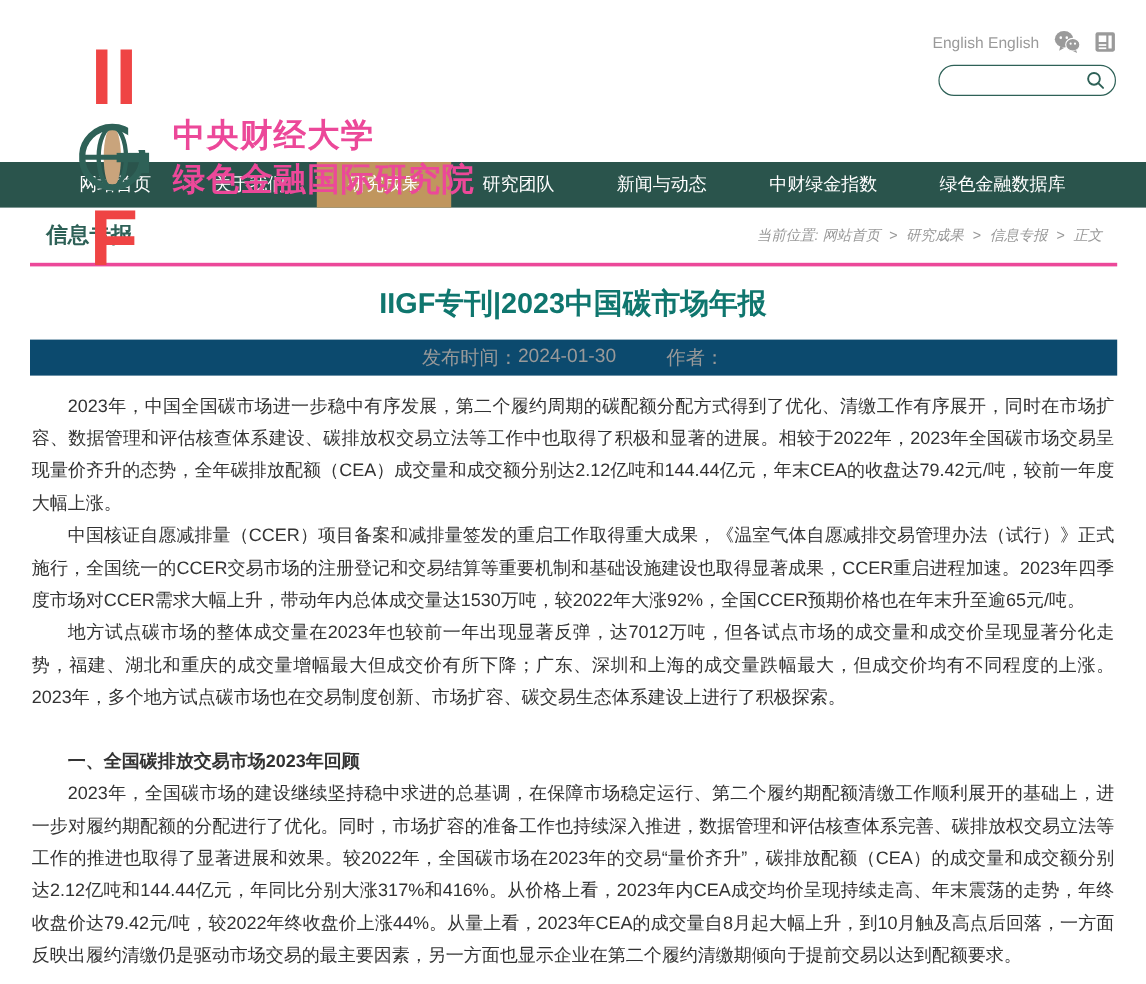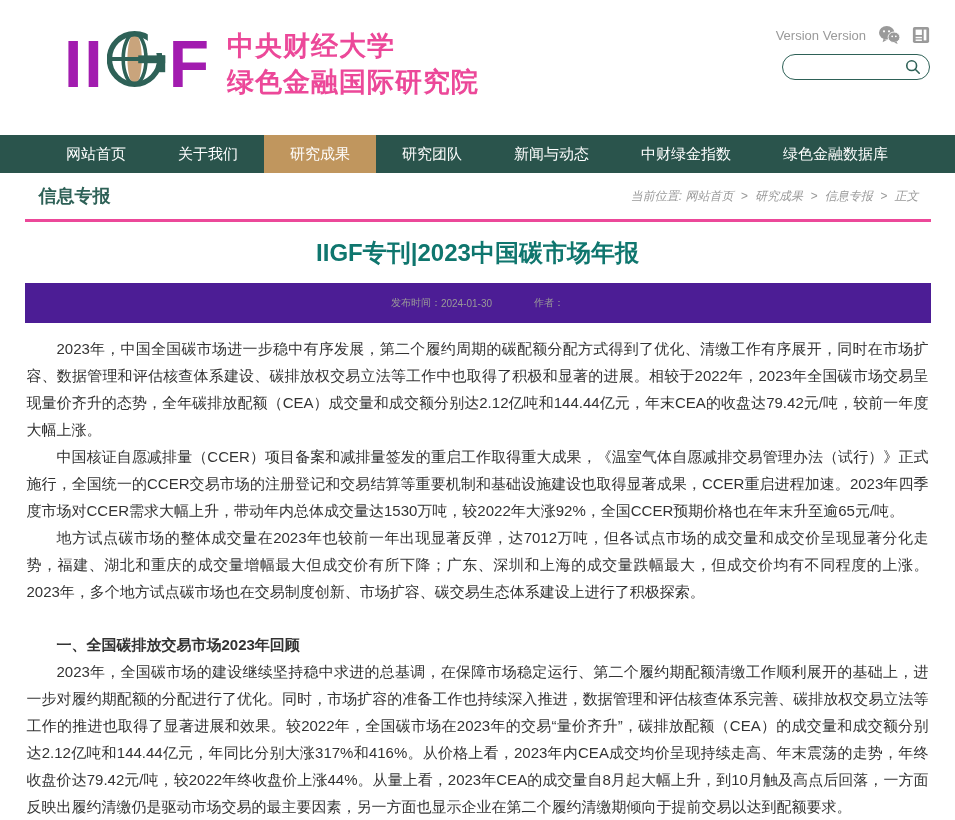--- a/index.html
+++ b/index.html
@@ -6,21 +6,21 @@
   html,body { background:#fff; }
   body {
     font-family: "Liberation Sans", "DejaVu Sans", sans-serif;
     width: 955px; height: 820px; overflow: hidden;
   }
   .page { width: 955px; height: 820px; overflow: hidden; background:#fff; position: relative; }
 
   
   .site-header { height: 135px; position: relative; background:#fff; }
   .brand { position:absolute; left:64px; top:28px; display:flex; align-items:center; }
-  .logo { display:flex; align-items:flex-start; color:#a21caf; font-weight:bold; }
+  .logo { display:flex; align-items:center; color:#ef4444; font-weight:bold;flex-direction:column; }
   .logo .ltr { font-size:66px; line-height:72px; letter-spacing:2px; font-weight:bold; }
   .logo svg { margin:0 2px; display:block; }
   .org { margin-left:16px; color:#ec4899; font-weight:bold; font-size:27px; line-height:36px; letter-spacing:1px; }
 
   .header-links { position:absolute; top:25px; right:25px; display:flex; align-items:center; gap:12px; }
   .english-link { color:#9a9a9a; font-size:13px; text-decoration:none; cursor:pointer; }
   .hicon { display:inline-flex; cursor:pointer; }
 
   .searchbox {
     position:absolute; top:54px; right:25px; width:148px; height:26px;
@@ -45,23 +45,23 @@
     border-bottom:3px solid #ec4899; padding:0 12px 0 14px;
   }
   .section-label { color:#2e6157; font-size:18px; font-weight:bold; }
   .crumbs { color:#999; font-size:12px;font-style:italic; }
   .crumbs a { color:#999; text-decoration:none; cursor:pointer; }
   .crumbs .sep { margin:0 4px; }
 
   
   .article-title { text-align:center; color:#0f766e; font-size:24px; font-weight:bold; margin-top:15px; }
   .meta {
-    margin-top:14px; background:#4c1d95; height:40px;
+    margin-top:14px; background:#0c4a6e; height:30px;
     display:flex; justify-content:center; align-items:center;
-    color:#999; font-size:10px;
+    color:#999; font-size:16px;
   }
   .meta .author { margin-left:42px; }
   .body { margin-top:12px; font-size:15px; color:#333; line-height:27px; text-align:justify; padding:0 2px; }
   .body p { text-indent:2em; margin:0; }
   .body p.h { font-weight:bold; }
   .body p.gap { margin-top:26px; }
 </style>
 </head>
 <body>
 
@@ -84,21 +84,21 @@
         </span>
         <span class="ltr">F</span>
       </div>
       <div class="org">
         <div>中央财经大学</div>
         <div>绿色金融国际研究院</div>
       </div>
     </div>
 
     <div class="header-links">
-      <a class="english-link">Version Version</a>
+      <a class="english-link">English English</a>
       <span class="hicon">
         <svg width="22" height="20" viewBox="0 0 24 22">
           <ellipse cx="9.5" cy="8.5" rx="8.5" ry="7.5" fill="#9a9a9a"></ellipse>
           <circle cx="6.5" cy="7" r="1.2" fill="#fff"></circle>
           <circle cx="12" cy="7" r="1.2" fill="#fff"></circle>
           <path d="M6 15 L5 19 L9.5 16.5 Z" fill="#9a9a9a"></path>
           <ellipse cx="17.5" cy="13.5" rx="6.5" ry="5.8" fill="#9a9a9a" stroke="#fff" stroke-width="1"></ellipse>
           <circle cx="15.5" cy="12.5" r="1" fill="#fff"></circle>
           <circle cx="19.5" cy="12.5" r="1" fill="#fff"></circle>
           <path d="M20.5 18.5 L21.5 21 L17.5 19.2 Z" fill="#9a9a9a"></path>

